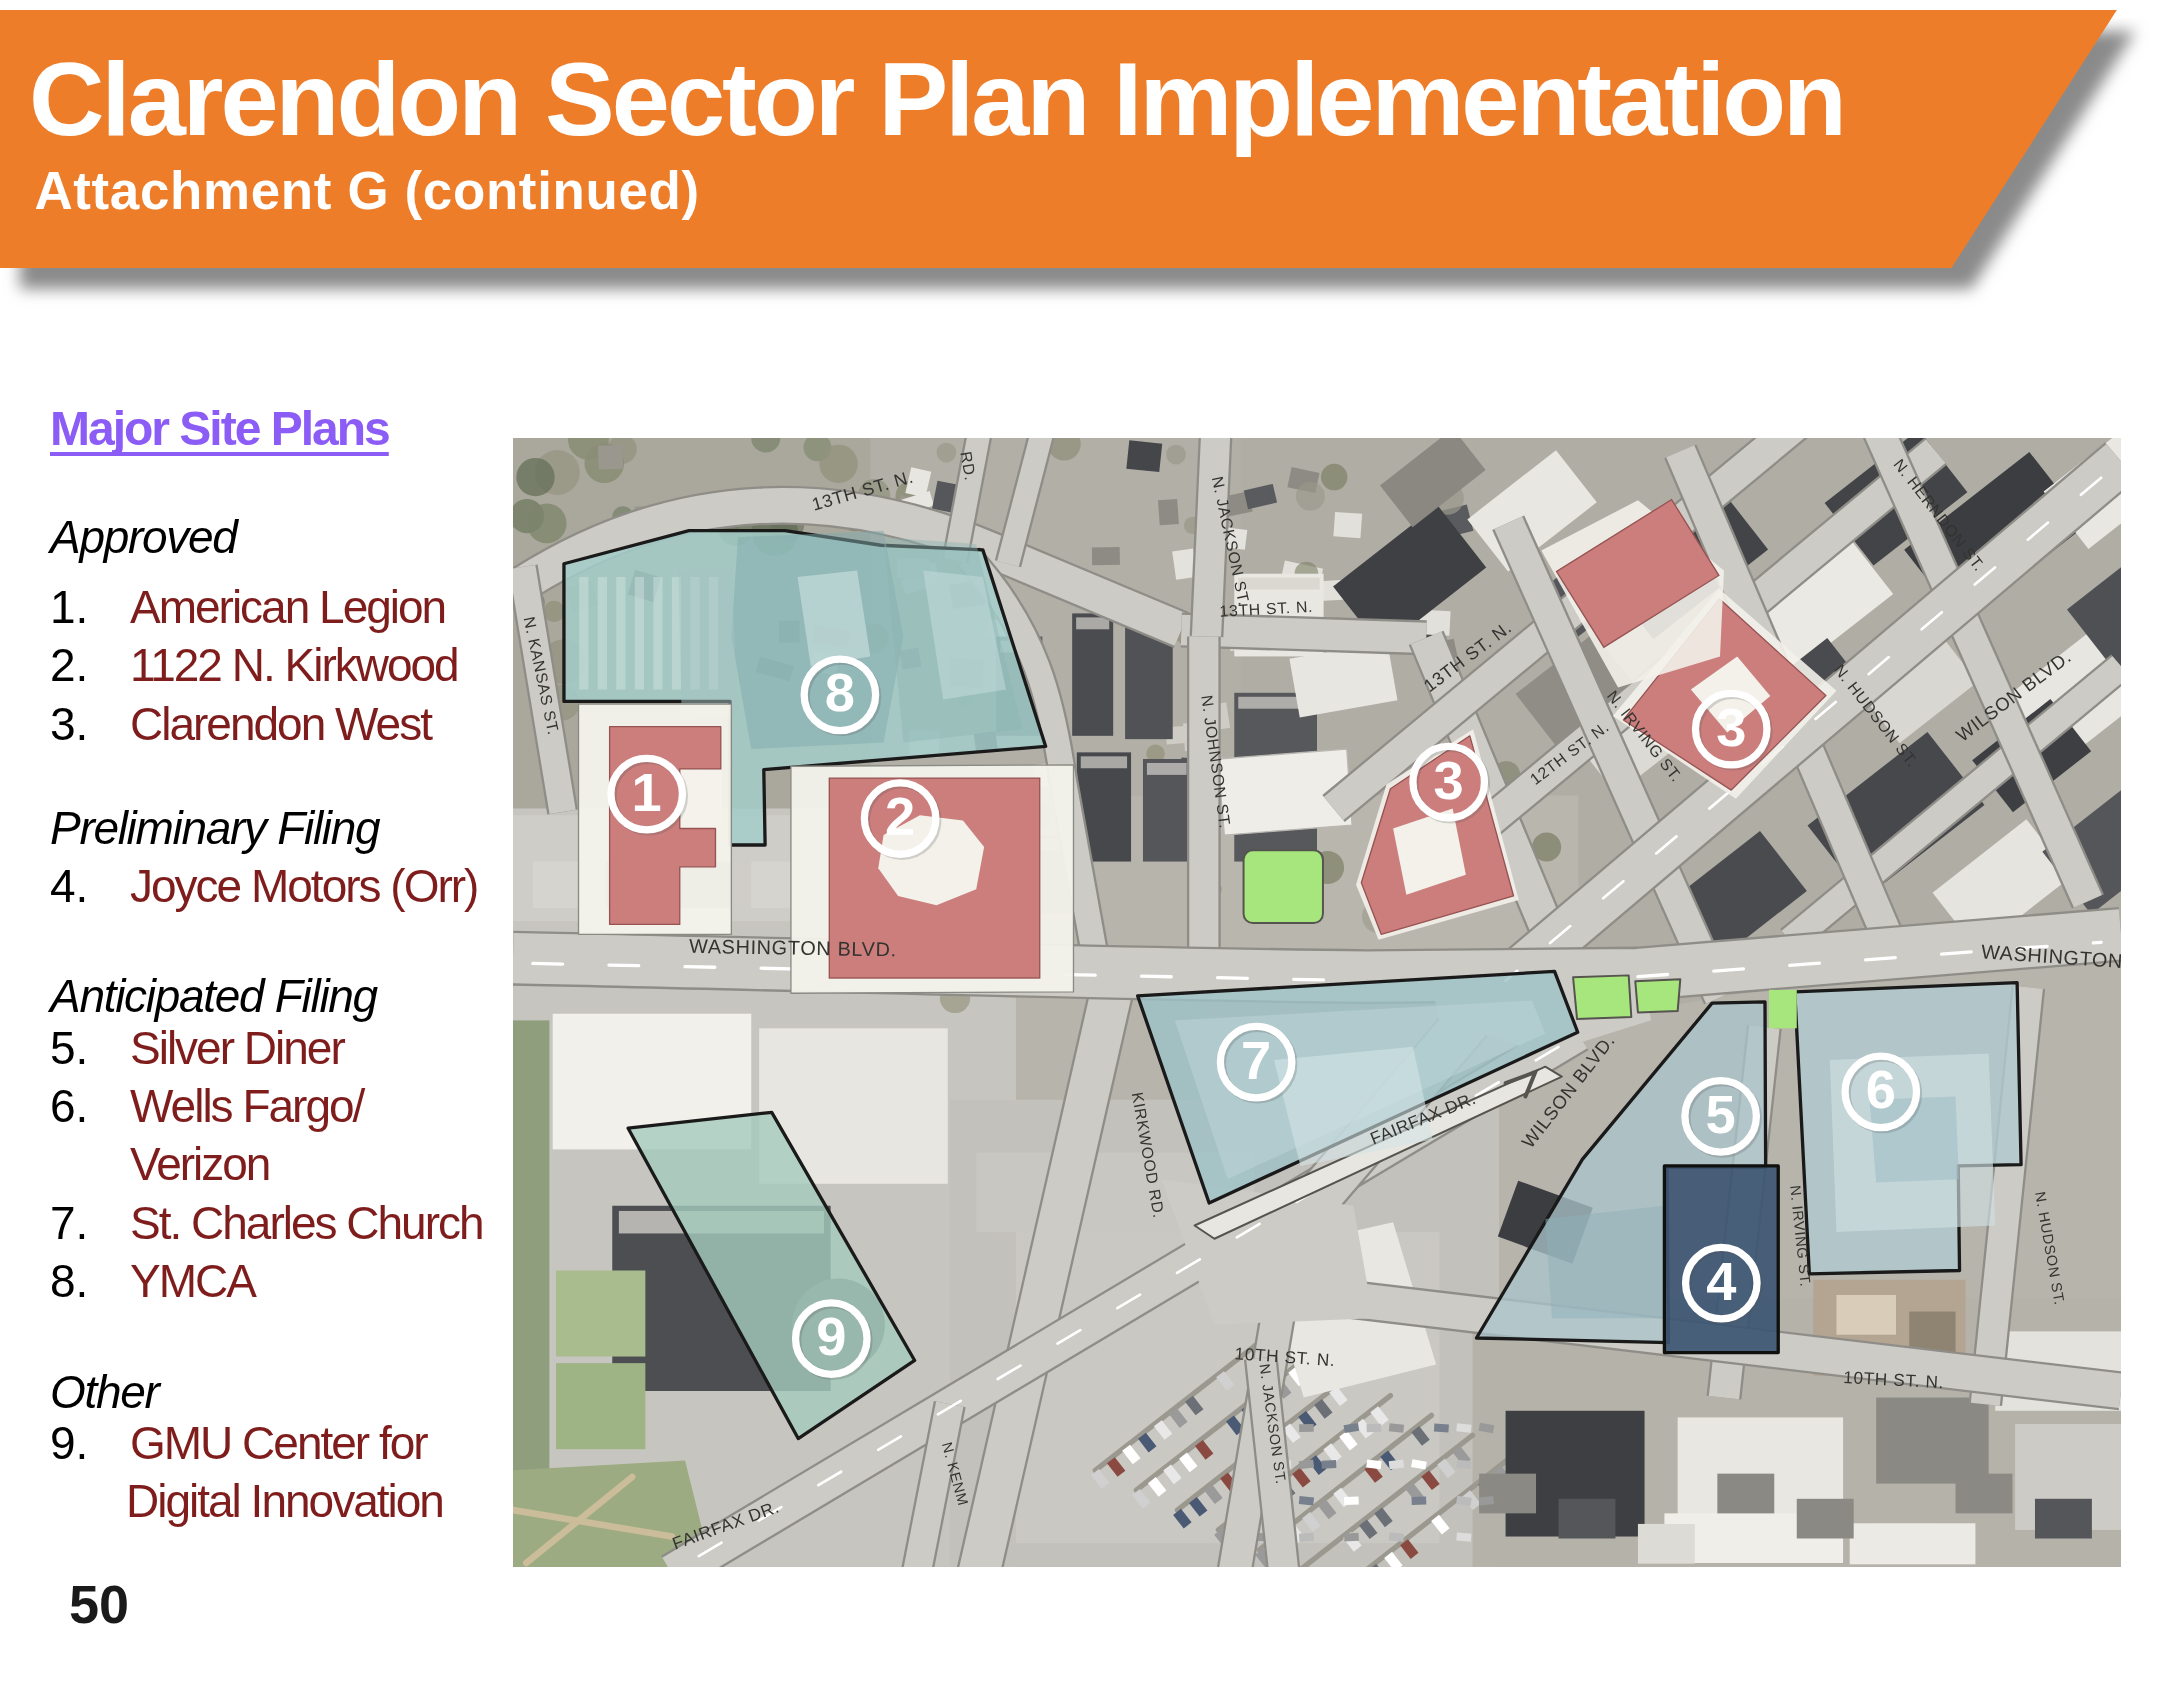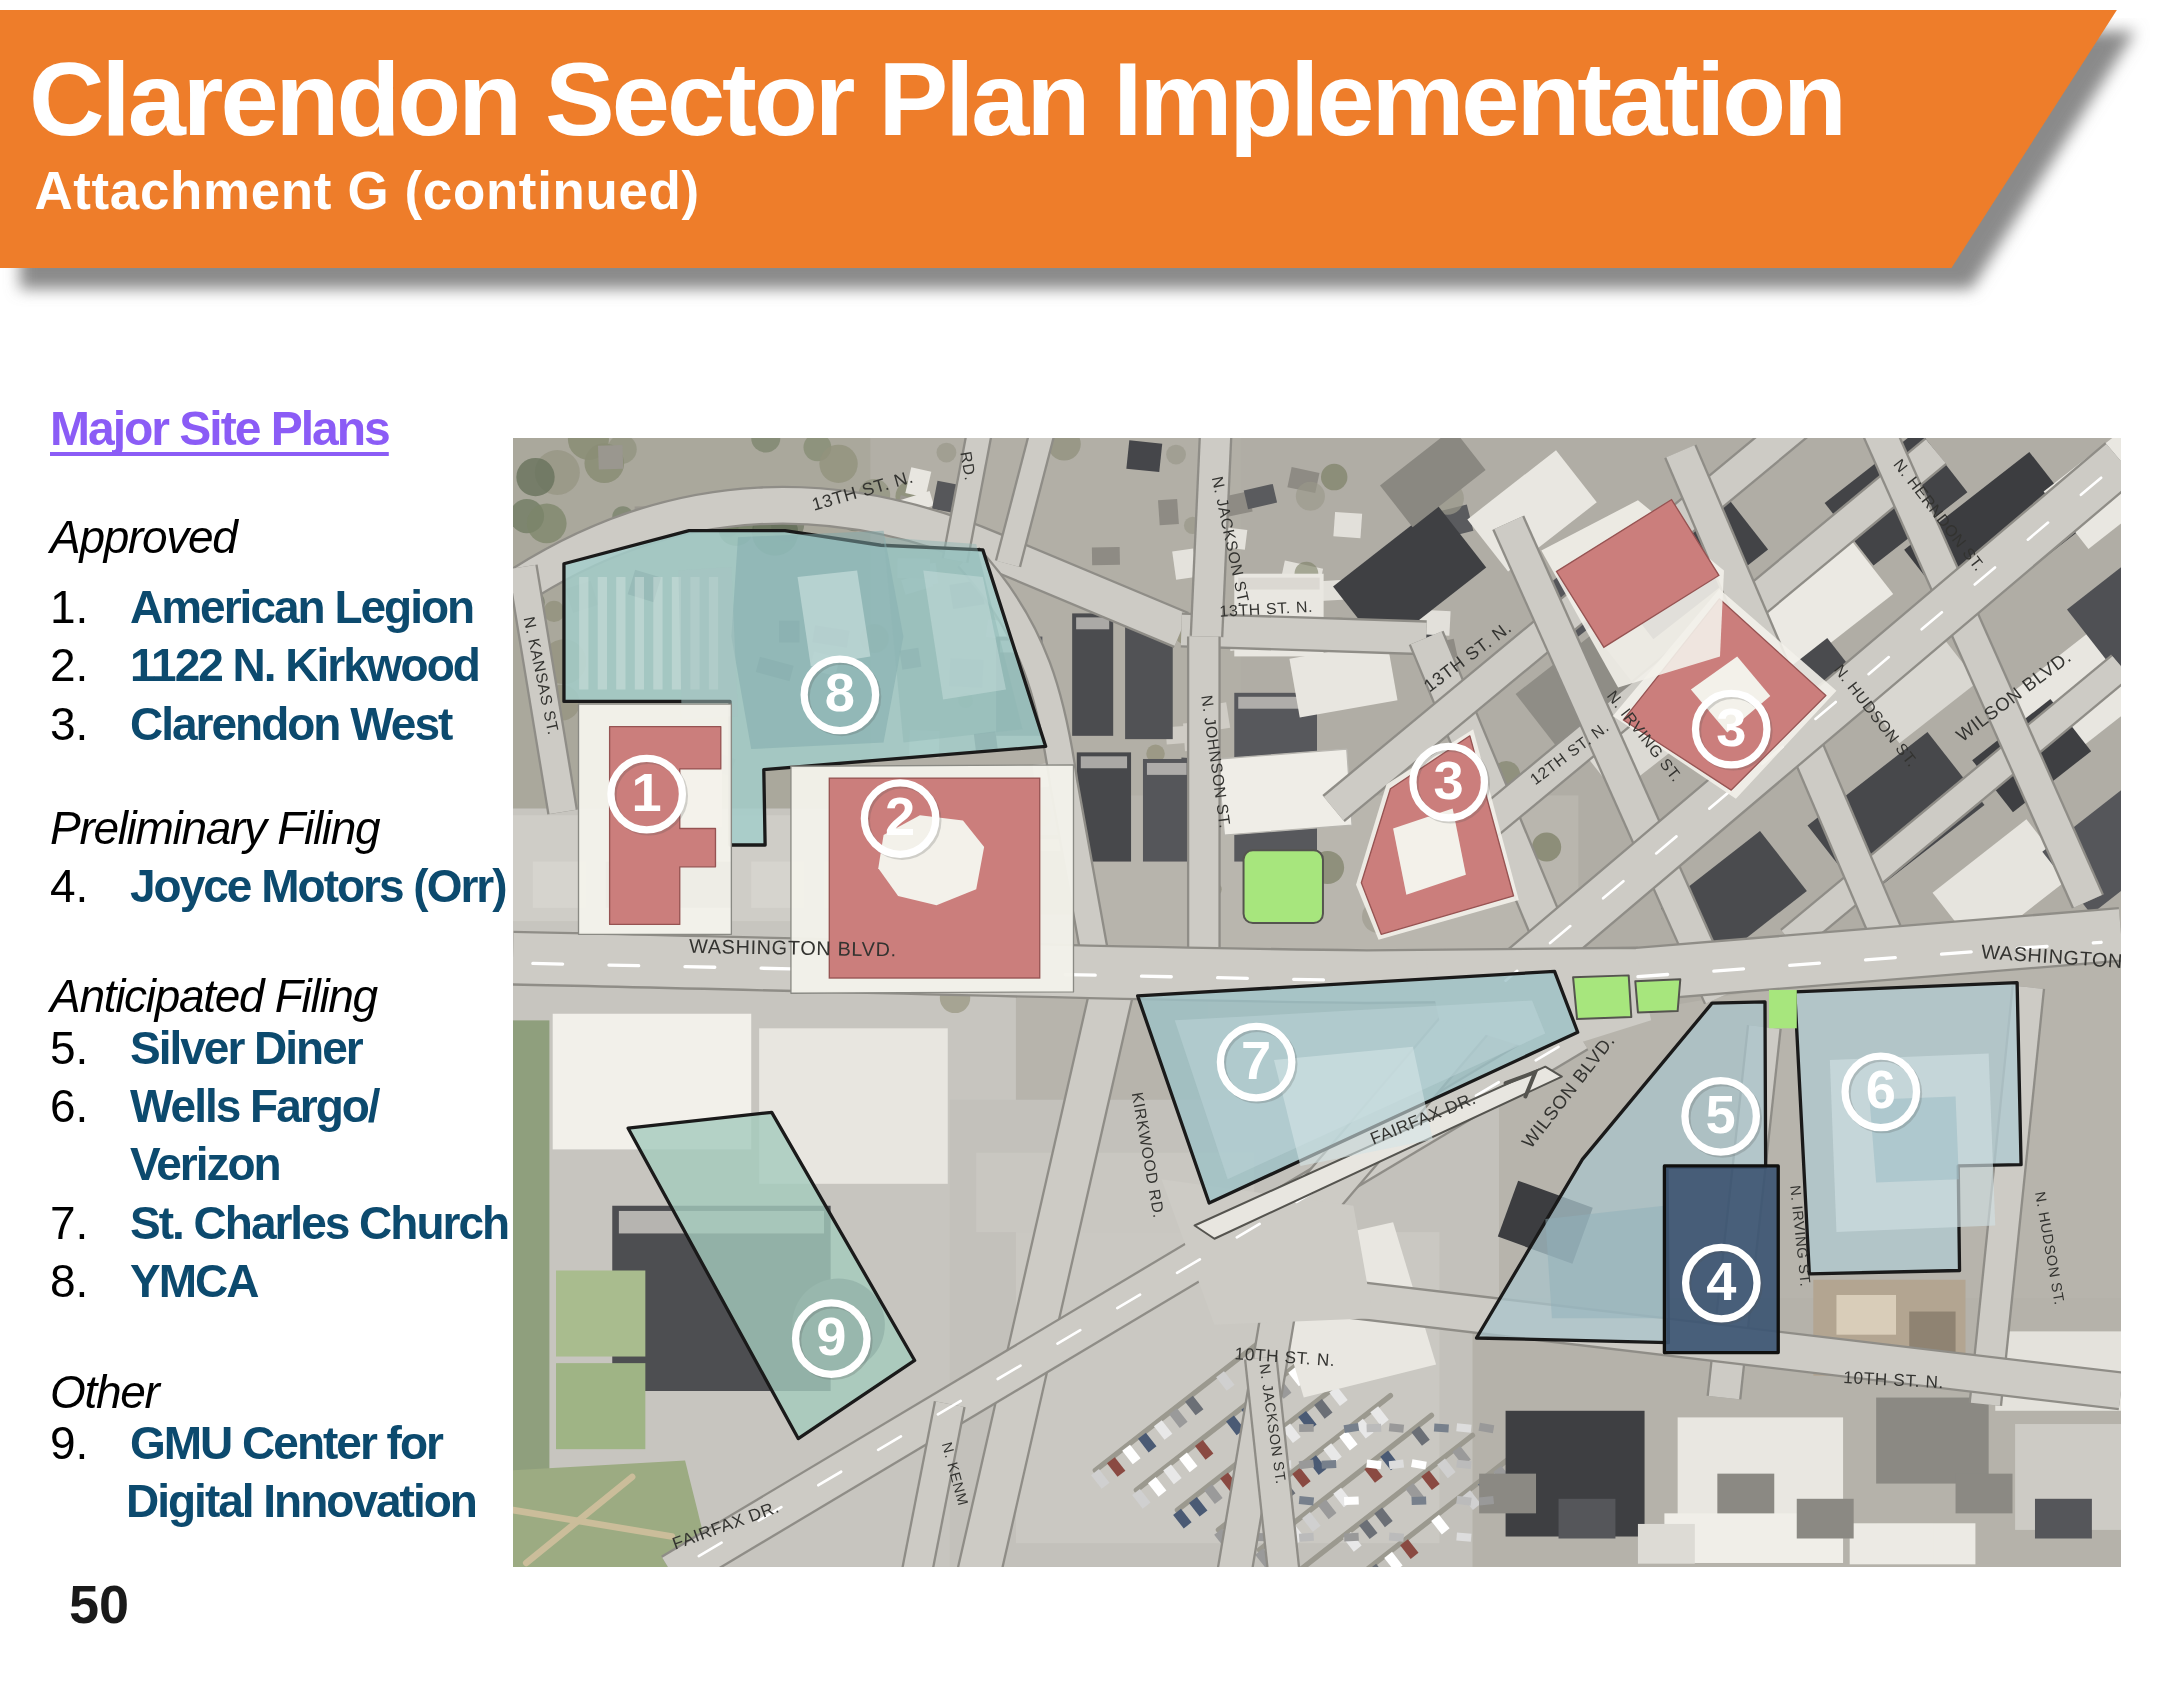--- a/index.html
+++ b/index.html
@@ -2,21 +2,21 @@
 <html style="font-size:10.6px"><head><meta charset="utf-8">
 <style>
 html,body{margin:0;padding:0;}
 body{width:2183px;height:1687px;background:#ffffff;position:relative;overflow:hidden;
  font-family:"Liberation Sans",sans-serif;}
 .abs{position:absolute;}
 .lh{position:absolute;font-size:48px;font-weight:bold;color:#8b5cf6;text-decoration:underline;
  text-underline-offset:6.6px;text-decoration-skip-ink:none;text-decoration-thickness:4px;white-space:nowrap;letter-spacing:-2px;}
 .li{position:absolute;font-size:46px;font-style:italic;color:#000;white-space:nowrap;letter-spacing:-1.3px;}
 .ln{position:absolute;font-size:46px;color:#000;white-space:nowrap;}
-.lt{position:absolute;font-size:46px;color:#0c4a6e;white-space:nowrap;letter-spacing:-2px;font-weight:bold;}
+.lt{position:absolute;font-size:46px;color:#7f1d1d;white-space:nowrap;letter-spacing:-2px;}
 .pg{position:absolute;left:69px;top:1573px;font-size:54px;font-weight:bold;color:#1a1a1a;}
 </style></head>
 <body>
 <svg class="abs" style="left:0;top:0" width="2183" height="344" viewBox="0 0 3300 520">
  <defs>
       <filter id="sh" x="-5%" y="-5%" width="115%" height="130%">
         <feGaussianBlur stdDeviation="11"></feGaussianBlur>
       </filter>
     </defs>
  <polygon points="30,47 3228,47 2980,437 30,437" fill="#8a8a8a" filter="url(#sh)"></polygon>

